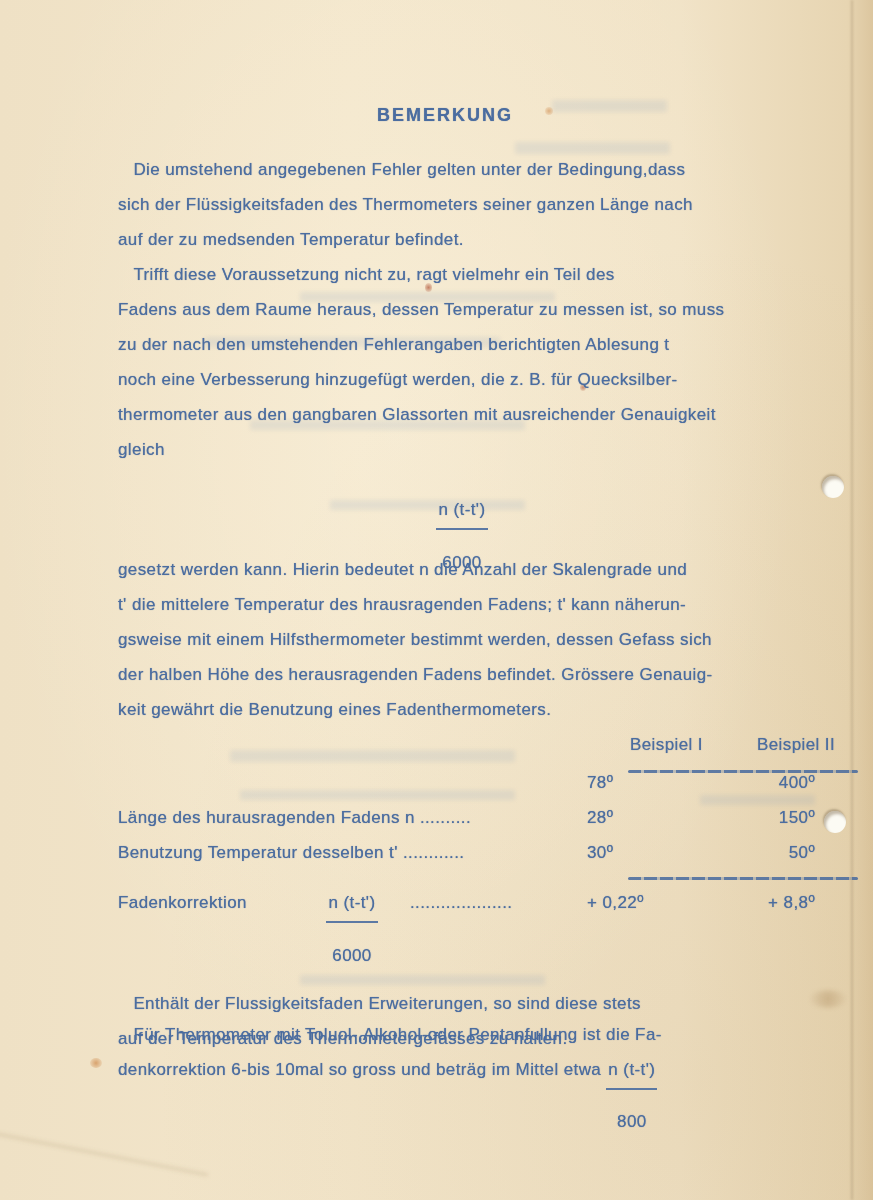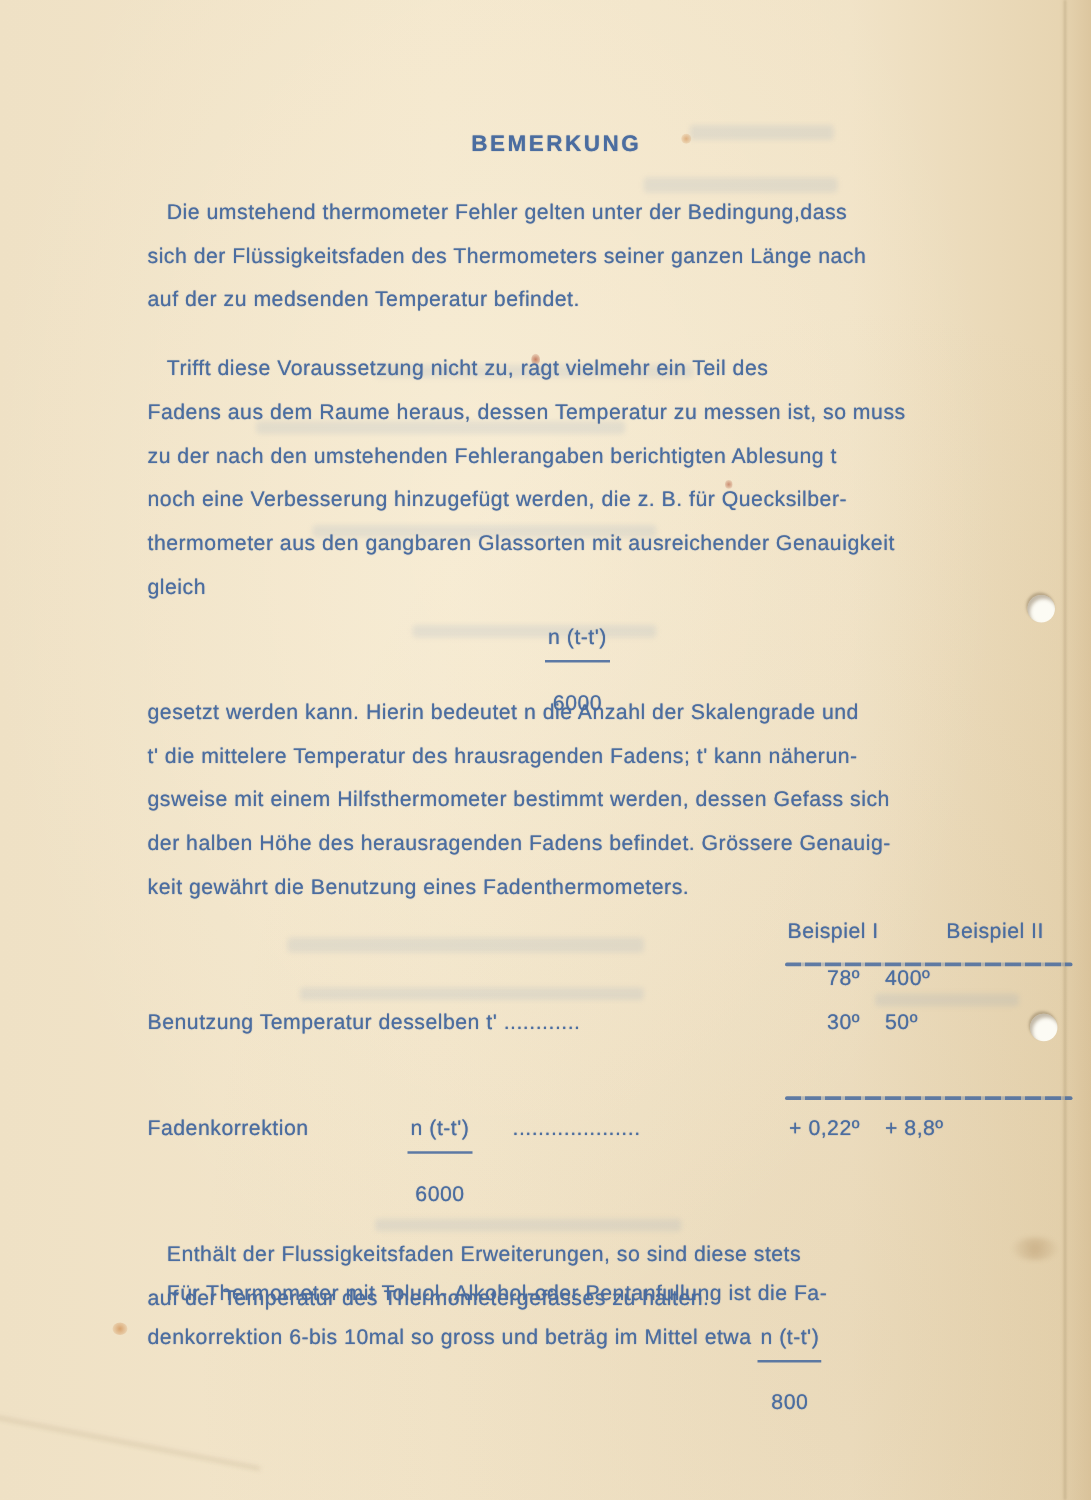--- a/index.html
+++ b/index.html
@@ -30,22 +30,22 @@
   .thead { position:absolute; top:727px; }
   .thead .h1 { position:absolute; left:630px; white-space:nowrap; }
   .thead .h2 { position:absolute; left:757px; white-space:nowrap; }
   .trule {
     position:absolute; left:628px; width:230px; height:3px;
     background:repeating-linear-gradient(90deg, rgba(70,105,158,0.85) 0 13px, rgba(70,105,158,0.3) 13px 16px);
     border-radius:2px;
   }
   .tbody { position:absolute; left:118px; top:765px; width:700px; }
   .trow { position:relative; height:35px; white-space:nowrap; }
-  .tval1 { position:absolute; left:495px; width:75px; text-align:right; }
-  .tval2 { position:absolute; left:590px; width:85px; }
+  .tval1 { position:absolute; left:469px; width:75px; }
+  .tval2 { position:absolute; left:612px; width:85px; text-align:right; }
   .corr { position:absolute; left:118px; top:885px; width:700px; height:70px; }
   .corr .clabel { position:absolute; left:0; }
   .corr .cfrac { position:absolute; left:178px; width:112px; text-align:center; }
   .corr .cdots { position:absolute; left:292px; }
   .hole {
     position:absolute; width:22px; height:22px; border-radius:50%;
     background:#fcfbf4;
     box-shadow: inset 2px 3px 3px rgba(125,105,75,0.45), -1px -2px 2px rgba(100,84,58,0.35);
   }
   .ghost { position:absolute; background:rgba(122,150,185,0.14); filter:blur(2px); border-radius:3px; }
@@ -75,24 +75,24 @@
   <div class="stain" style="left:545px; top:107px; width:8px; height:8px; background:radial-gradient(circle, rgba(200,120,50,0.5), rgba(200,120,50,0));"></div>
   <div class="stain" style="left:425px; top:283px; width:7px; height:9px; background:radial-gradient(circle, rgba(170,70,40,0.65), rgba(170,70,40,0));"></div>
   <div class="stain" style="left:580px; top:384px; width:6px; height:7px; background:radial-gradient(circle, rgba(170,70,40,0.55), rgba(170,70,40,0));"></div>
   <div class="stain" style="left:810px; top:990px; width:36px; height:18px; background:radial-gradient(circle, rgba(150,110,60,0.3), rgba(150,110,60,0)); filter:blur(2px);"></div>
 
   <div class="hole" style="left:822px; top:476px;"></div>
   <div class="hole" style="left:824px; top:811px;"></div>
 
   <div class="title ink">BEMERKUNG</div>
 
-  <div class="para ink" style="top:152px;">   Die umstehend thermometer Fehler gelten unter der Bedingung,dass
+  <div class="para ink" style="top:152px;">   Die umstehend angegebenen Fehler gelten unter der Bedingung,dass
 sich der Flüssigkeitsfaden des Thermometers seiner ganzen Länge nach
 auf der zu medsenden Temperatur befindet.</div>
-  <div class="para ink" style="top:257px;margin-top:20px;">   Trifft diese Voraussetzung nicht zu, ragt vielmehr ein Teil des
+  <div class="para ink" style="top:257px;">   Trifft diese Voraussetzung nicht zu, ragt vielmehr ein Teil des
 Fadens aus dem Raume heraus, dessen Temperatur zu messen ist, so muss
 zu der nach den umstehenden Fehlerangaben berichtigten Ablesung t
 noch eine Verbesserung hinzugefügt werden, die z. B. für Quecksilber-
 thermometer aus den gangbaren Glassorten mit ausreichender Genauigkeit
 gleich</div>
 
   <div class="fraction ink" style="left:412px; top:492px; width:100px;">
     <span class="frac-num">n (t-t')</span>
     <div class="frac-den">6000</div>
   </div>
@@ -108,20 +108,25 @@
     <span class="h2">Beispiel II</span>
   </div>
   <div class="trule" style="top:770px;"></div>
 
   <div class="tbody ink">
     <div class="trow">
       <span class="tval1">78º</span>
       <span class="tval2">400º</span>
     </div>
     <div class="trow">
+      <span>Länge des hurausragenden Fadens n ..........</span>
+      <span class="tval1">28º</span>
+      <span class="tval2">150º</span>
+    </div>
+    <div class="trow">
       <span>Benutzung Temperatur desselben t' ............</span>
       <span class="tval1">30º</span>
       <span class="tval2">50º</span>
     </div>
   </div>
   <div class="trule" style="top:877px;"></div>
 
   <div class="corr ink">
     <span class="clabel">Fadenkorrektion</span>
     <span class="cfrac">

